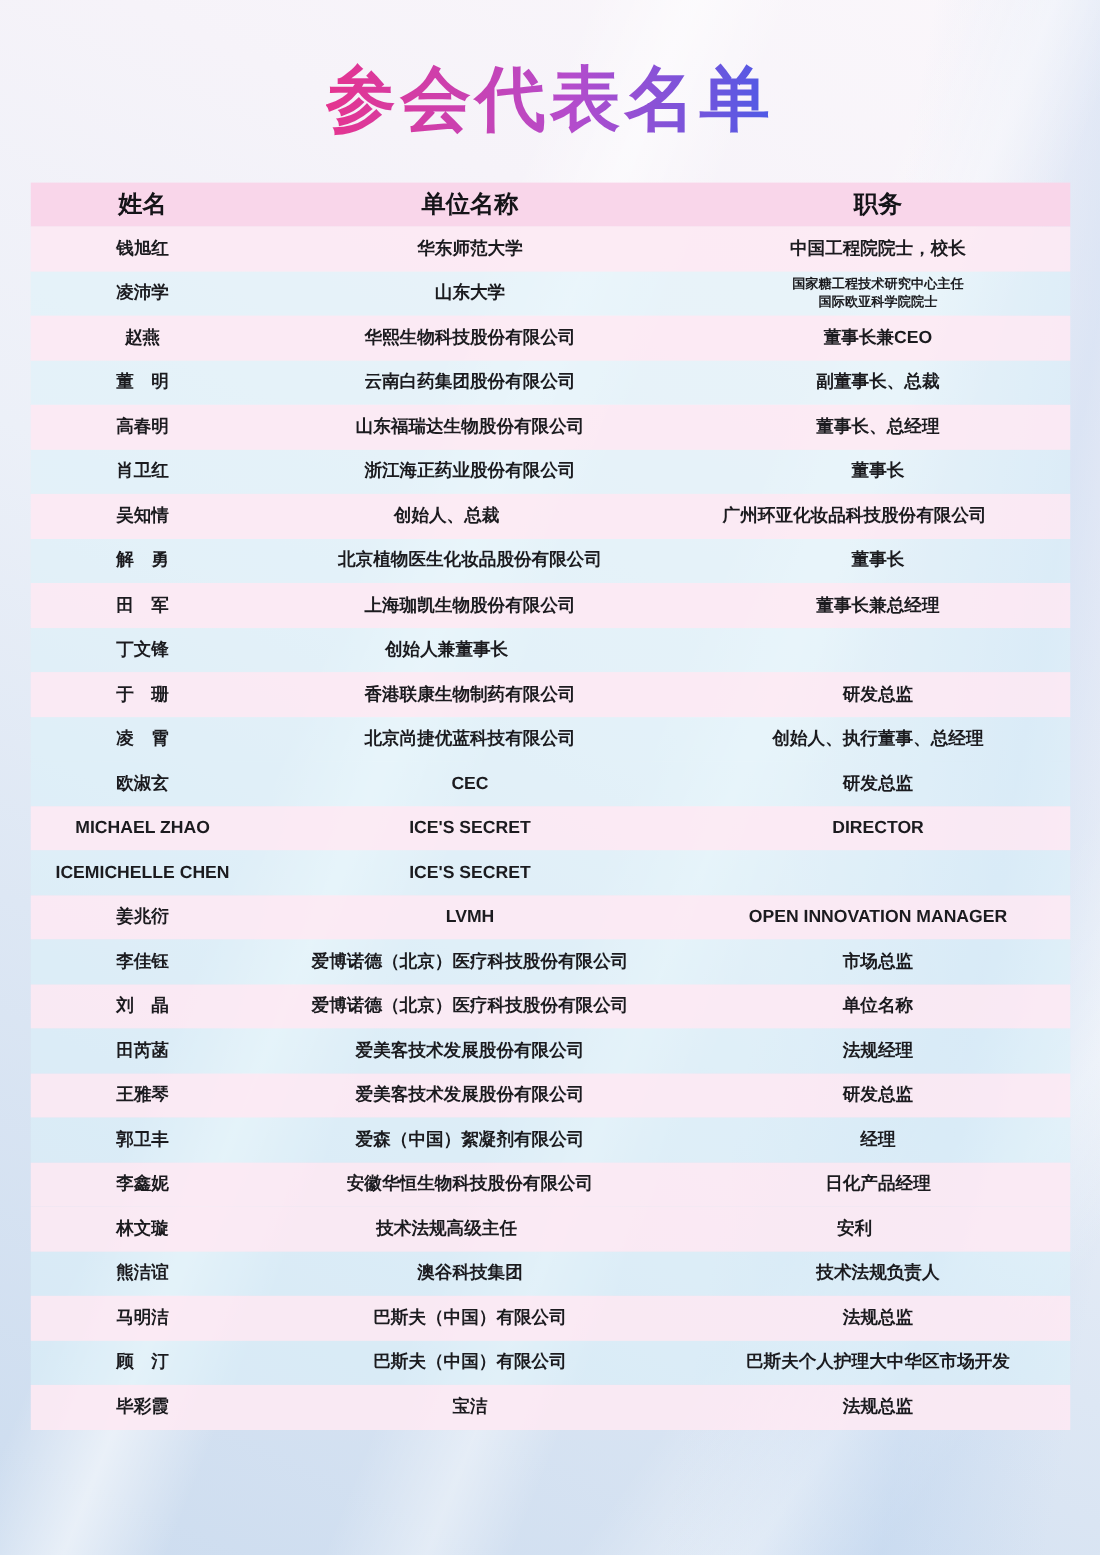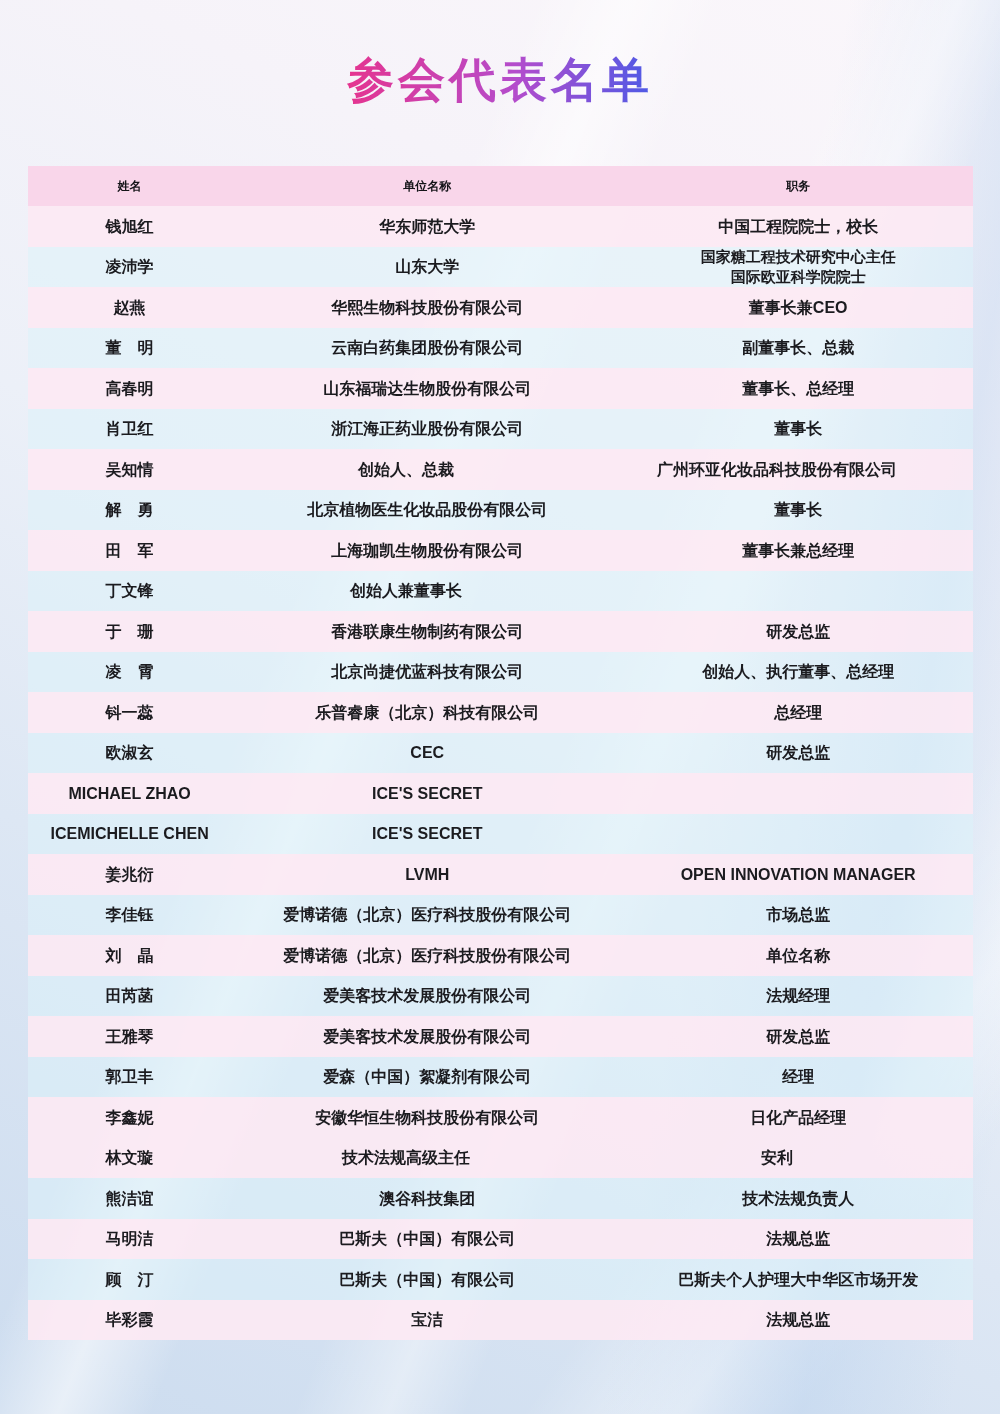--- a/index.html
+++ b/index.html
@@ -29,21 +29,21 @@
   }
   .title-wrap {
     position: absolute;
     top: 52px;
     left: 0;
     width: 100%;
     text-align: center;
   }
   .page-title {
     display: inline-block;
-    font-size: 47px;
+    font-size: 64px;
     font-weight: 800;
     letter-spacing: 4px;
     line-height: 1.2;
     background: linear-gradient(90deg,
       var(--title-grad-start, #e5348f) 0%,
       var(--title-grad-mid, #b44ccc) 55%,
       var(--title-grad-end, #4d5ae6) 100%);
     -webkit-background-clip: text;
     background-clip: text;
     -webkit-text-fill-color: transparent;
@@ -69,23 +69,23 @@
   .cell {
     text-align: center;
     font-weight: 700;
     font-size: 16px;
     color: #1b1b1f;
     line-height: 1.2;
   }
   .c1 { width: 21.5%; }
   .c2 { width: 41.5%; }
   .c3 { width: 37%; }
-  .header-row .cell { font-size: 12px; color: #141418; }
+  .header-row .cell { font-size: 22px; color: #141418; }
   .two-line {
-    font-size: 15px;
+    font-size: 12px;
     line-height: 1.3;
     white-space: pre-line;
   }
 </style>
 </head>
 <body>
 
 <div class="bg-streaks"></div>
 
 <div class="title-wrap">
@@ -151,33 +151,29 @@
     <div class="row row-pink">
     <div class="cell c1">于　珊</div>
     <div class="cell c2">香港联康生物制药有限公司</div>
     <div class="cell c3">研发总监</div>
   </div>
     <div class="row row-blue">
     <div class="cell c1">凌　霄</div>
     <div class="cell c2">北京尚捷优蓝科技有限公司</div>
     <div class="cell c3">创始人、执行董事、总经理</div>
   </div>
-    <div class="row row-pink">
-    <div class="cell c1">钭一蕊</div>
-    <div class="cell c2">乐普睿康（北京）科技有限公司</div>
-    <div class="cell c3">总经理</div>
-  </div>
     <div class="row row-blue">
     <div class="cell c1">欧淑玄</div>
     <div class="cell c2">CEC</div>
     <div class="cell c3">研发总监</div>
   </div>
     <div class="row row-pink">
     <div class="cell c1">MICHAEL ZHAO</div>
     <div class="cell c2">ICE'S SECRET</div>
+    <div class="cell c3">DIRECTOR</div>
   </div>
     <div class="row row-blue">
     <div class="cell c1">ICEMICHELLE CHEN</div>
     <div class="cell c2">ICE'S SECRET</div>
     <div class="cell c3"></div>
   </div>
     <div class="row row-pink">
     <div class="cell c1">姜兆衍</div>
     <div class="cell c2">LVMH</div>
     <div class="cell c3">OPEN INNOVATION MANAGER</div>

